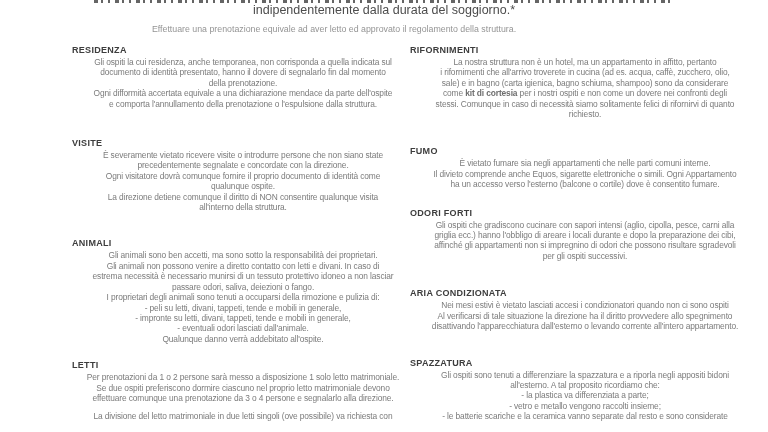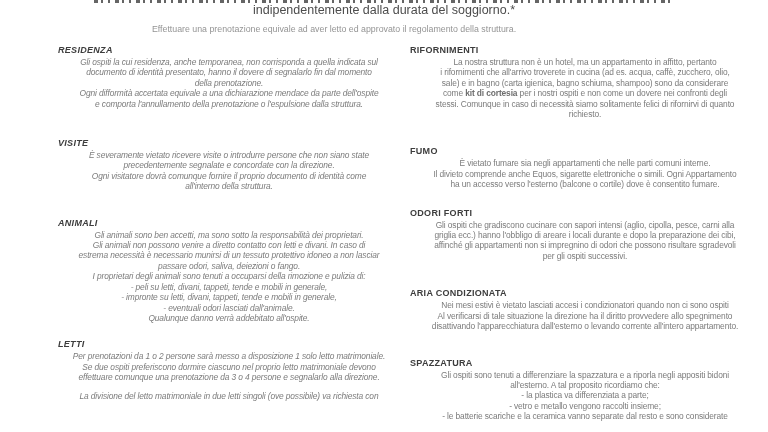--- a/index.html
+++ b/index.html
@@ -19,21 +19,21 @@
   .hdr-line1{
     position:absolute;top:3px;left:0;width:768px;
     text-align:center;font-size:12.5px;color:#4c4c4c;
     letter-spacing:0px;
   }
   .hdr-line2{
     position:absolute;top:24px;left:0;width:668px;
     text-align:center;font-size:8.8px;color:#949494;
   }
   .column{position:absolute;top:44px;}
-  .column.left{left:58px;width:342px;font-style:italic;}
+  .column.left{left:72px;width:342px;}
   .column.right{left:410px;width:350px;}
   .section .heading{
     font-size:9.5px;font-weight:bold;color:#3d3d3d;
     letter-spacing:.3px;line-height:12px;
     transform:scaleX(.95);transform-origin:left center;
   }
   .section .para{margin-top:1px;}
   .section .para + .para{margin-top:8px;}
   .line{
     font-size:8.4px;color:#7b7b7b;line-height:10.4px;
@@ -66,20 +66,22 @@
         <div class="line">Ogni difformità accertata equivale a una dichiarazione mendace da parte dell'ospite</div>
         <div class="line">e comporta l'annullamento della prenotazione o l'espulsione dalla struttura.</div>
       </div>
     </div>
     <div class="section">
       <div class="heading">VISITE</div>
       <div class="para">
         <div class="line">È severamente vietato ricevere visite o introdurre persone che non siano state</div>
         <div class="line">precedentemente segnalate e concordate con la direzione.</div>
         <div class="line">Ogni visitatore dovrà comunque fornire il proprio documento di identità come</div>
+        <div class="line">qualunque ospite.</div>
+        <div class="line">La direzione detiene comunque il diritto di NON consentire qualunque visita</div>
         <div class="line">all'interno della struttura.</div>
       </div>
     </div>
     <div class="section">
       <div class="heading">ANIMALI</div>
       <div class="para">
         <div class="line">Gli animali sono ben accetti, ma sono sotto la responsabilità dei proprietari.</div>
         <div class="line">Gli animali non possono venire a diretto contatto con letti e divani. In caso di</div>
         <div class="line">estrema necessità è necessario munirsi di un tessuto protettivo idoneo a non lasciar</div>
         <div class="line">passare odori, saliva, deiezioni o fango.</div>

